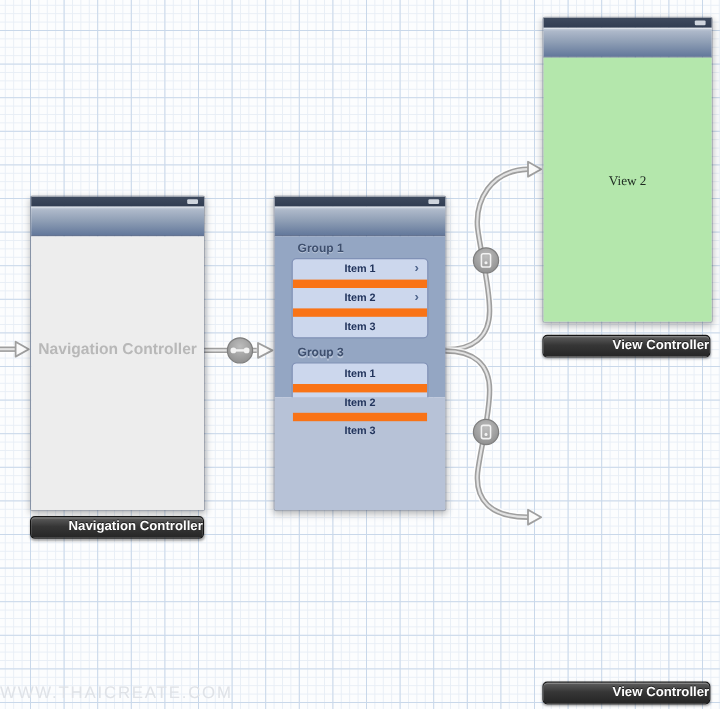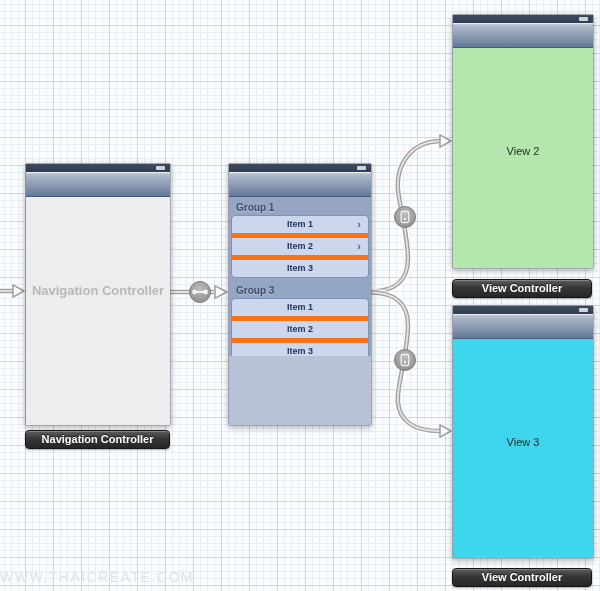--- a/index.html
+++ b/index.html
@@ -31,53 +31,53 @@
   }
   
   .nav-frame{left:25px;top:163px;width:144px;height:261px;}
   .nav-body{flex:1;background:#ededed;position:relative;}
   .nav-placeholder{
     position:absolute;top:86px;left:0;right:0;text-align:center;
     color:#b8b8b8;font-size:13px;font-weight:bold;
   }
   
   .table-frame{left:228px;top:163px;width:142px;height:261px;}
-  .table-area{flex:none;height:159px;background:#94a6c3;padding:4px 2px 0;box-sizing:border-box;}
+  .table-area{flex:none;height:134px;background:#94a6c3;padding:4px 14px 0;box-sizing:border-box;}
   .table-lower{flex:1;background:#b7c2d7;}
   .group-header{
     height:14px;line-height:14px;padding-left:5px;
     font-size:10px;font-weight:bold;color:#3e4f6e;
     text-shadow:0 1px 0 rgba(255,255,255,.35);
   }
   .group{
     border:1px solid #8091b6;border-radius:4px;background:#ccd7ed;
     overflow:hidden;margin-bottom:6px;
   }
   .table-row{
     height:17px;line-height:17px;position:relative;text-align:center;
-    font-size:9px;font-weight:bold;color:#22345c;border-top:5px solid #f97316;
+    font-size:9px;font-weight:bold;color:#22345c;border-top:7px solid #f97316;
   }
   .table-row:first-child{border-top:none;}
   .chevron{
     position:absolute;right:7px;top:0;color:#4f648c;
     font-size:11px;font-weight:bold;line-height:17px;
   }
   
-  .v2-frame{left:452px;top:14px;width:140px;height:253px;}
+  .v2-frame{left:452px;top:14px;width:140px;height:253px;font-family:Liberation Serif, serif;}
   .v3-frame{left:452px;top:305px;width:140px;height:252px;}
   .view-body{
     flex:1;display:flex;align-items:center;justify-content:center;
     font-size:11px;color:#1f2b22;padding-bottom:14px;box-sizing:border-box;
   }
   
   .name-badge{
     position:absolute;height:17px;line-height:17px;
     background:linear-gradient(#5e5e5e,#363636 45%,#262626);
     border:1px solid #141414;border-radius:4px;
-    color:#fff;font-size:11px;font-weight:bold;text-align:center;
+    color:#fff;font-size:11px;font-weight:bold;text-align:right;
     box-shadow:0 1px 2px rgba(0,0,0,.35), inset 0 1px 0 rgba(255,255,255,.25);
     text-shadow:0 -1px 0 rgba(0,0,0,.6);
   }
   .nav-badge{left:25px;top:430px;width:143px;}
   .table-badge{left:228px;top:430px;width:140px;}
   .v2-badge{left:452px;top:279px;width:138px;}
   .v3-badge{left:452px;top:568px;width:138px;}
   .watermark{
     position:absolute;left:0;right:0;top:569px;text-align:left;
     color:#dfe2e7;font-size:14px;letter-spacing:1.5px;font-weight:normal;
@@ -193,29 +193,20 @@
   <div class="phone v2-frame">
     <div class="statusbar">
       <div class="battery"></div>
     </div>
     <div class="navbar"></div>
     <div class="view-body" style="background-color: rgb(180, 231, 172);">
       <span>View 2</span>
     </div>
   </div>
 
-  <div class="phone v3-frame">
-    <div class="statusbar">
-      <div class="battery"></div>
-    </div>
-    <div class="navbar"></div>
-    <div class="view-body" style="background-color: rgb(62, 214, 236);">
-      <span>View 3</span>
-    </div>
-  </div>
 
   <div class="name-badge nav-badge">Navigation Controller</div>
   <div class="name-badge v2-badge">View Controller</div>
   <div class="name-badge v3-badge">View Controller</div>
 
   <div class="watermark">WWW.THAICREATE.COM</div>
 
 </div>
 
 </body></html>

